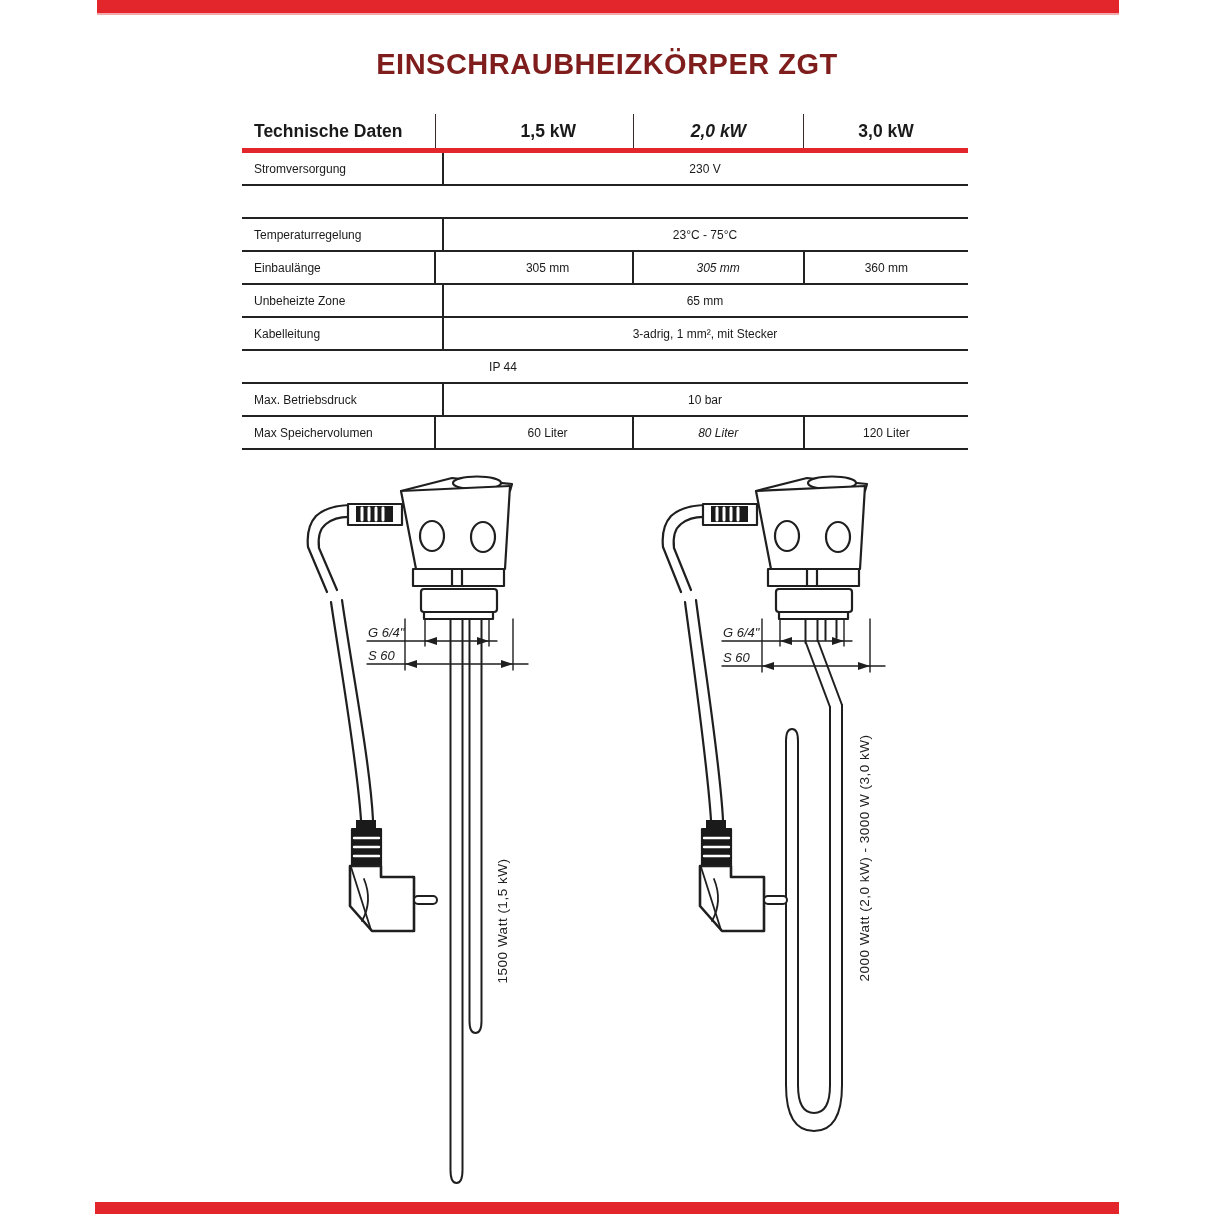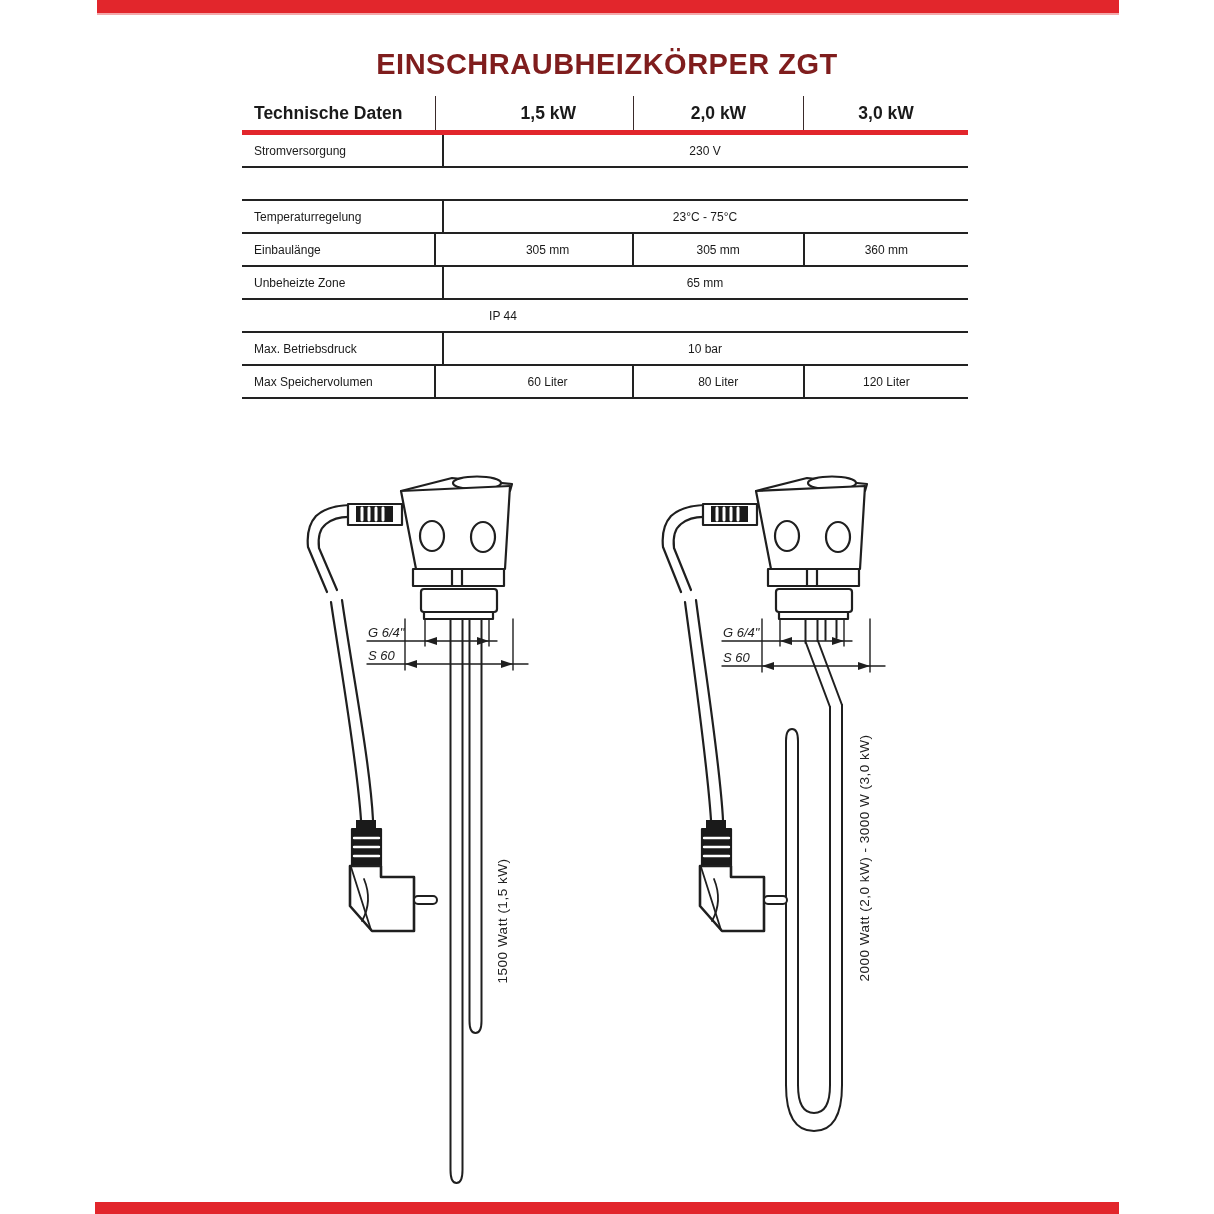--- a/index.html
+++ b/index.html
@@ -9,28 +9,28 @@
     overflow:hidden;
   }
   .red-bar{position:absolute;background:var(--accent,#e2262c);}
   #bar-top{left:97px;top:0;width:1022px;height:13px;border-bottom:2px solid #f3a9ab;}
   #bar-bottom{left:95px;top:1202px;width:1024px;height:12px;}
   #title{
     position:absolute;left:0;top:48px;width:1214px;text-align:center;
     font-size:29px;font-weight:bold;letter-spacing:.5px;color:#7f1d1d;
   }
   
-  #spec-table{position:absolute;left:242px;top:96px;width:726px;}
+  #spec-table{position:absolute;left:242px;top:114px;width:726px;}
   .trow{display:flex;height:31px;border-bottom:2px solid #222;}
   .thead{height:34px;border-bottom:5px solid var(--accent,#e2262c);}
   .cell{display:flex;align-items:center;justify-content:center;font-size:12px;}
   .c1{width:202px;justify-content:flex-start;padding-left:12px;box-sizing:border-box;border-right:2px solid #222;}
   .thead .c1{border-right:1.5px solid #3a2a2a;font-weight:bold;font-size:17.5px;padding-left:12px;}
   .c2{width:176px;margin-left:28px;}
-  .c3{width:177px;border-left:2px solid #222;}
+  .c3{width:177px;border-left:2px solid #222;font-style:italic;}
   .c4{width:171px;border-left:2px solid #222;}
   .thead .c2{font-weight:bold;font-size:17.5px;}
   .thead .c3,.thead .c4{font-weight:bold;font-size:17.5px;border-left:1.5px solid #3a2a2a;}
   .cspan{width:522px;}
   
   #drawing-svg{position:absolute;left:0;top:0;width:1214px;height:1214px;}
   svg text{font-family:"Liberation Sans","DejaVu Sans",sans-serif;}
   .dim-label{font-style:italic;font-size:13px;fill:#222;}
   .watt-label{font-size:13.5px;fill:#222;letter-spacing:.5px;}
 </style>
@@ -62,20 +62,24 @@
   </div>
   <div class="trow">
     <div class="cell c1">Einbaulänge</div>
     <div class="cell c2">305 mm</div>
     <div class="cell c3">305 mm</div>
     <div class="cell c4">360 mm</div>
   </div>
   <div class="trow">
     <div class="cell c1">Unbeheizte Zone</div>
     <div class="cell cspan">65 mm</div>
+  </div>
+  <div class="trow">
+    <div class="cell c1">Kabelleitung</div>
+    <div class="cell cspan">3-adrig, 1 mm², mit Stecker</div>
   </div>
   <div class="trow">
     <div class="cell cspan">IP 44</div>
   </div>
   <div class="trow">
     <div class="cell c1">Max. Betriebsdruck</div>
     <div class="cell cspan">10 bar</div>
   </div>
   <div class="trow">
     <div class="cell c1">Max Speichervolumen</div>

